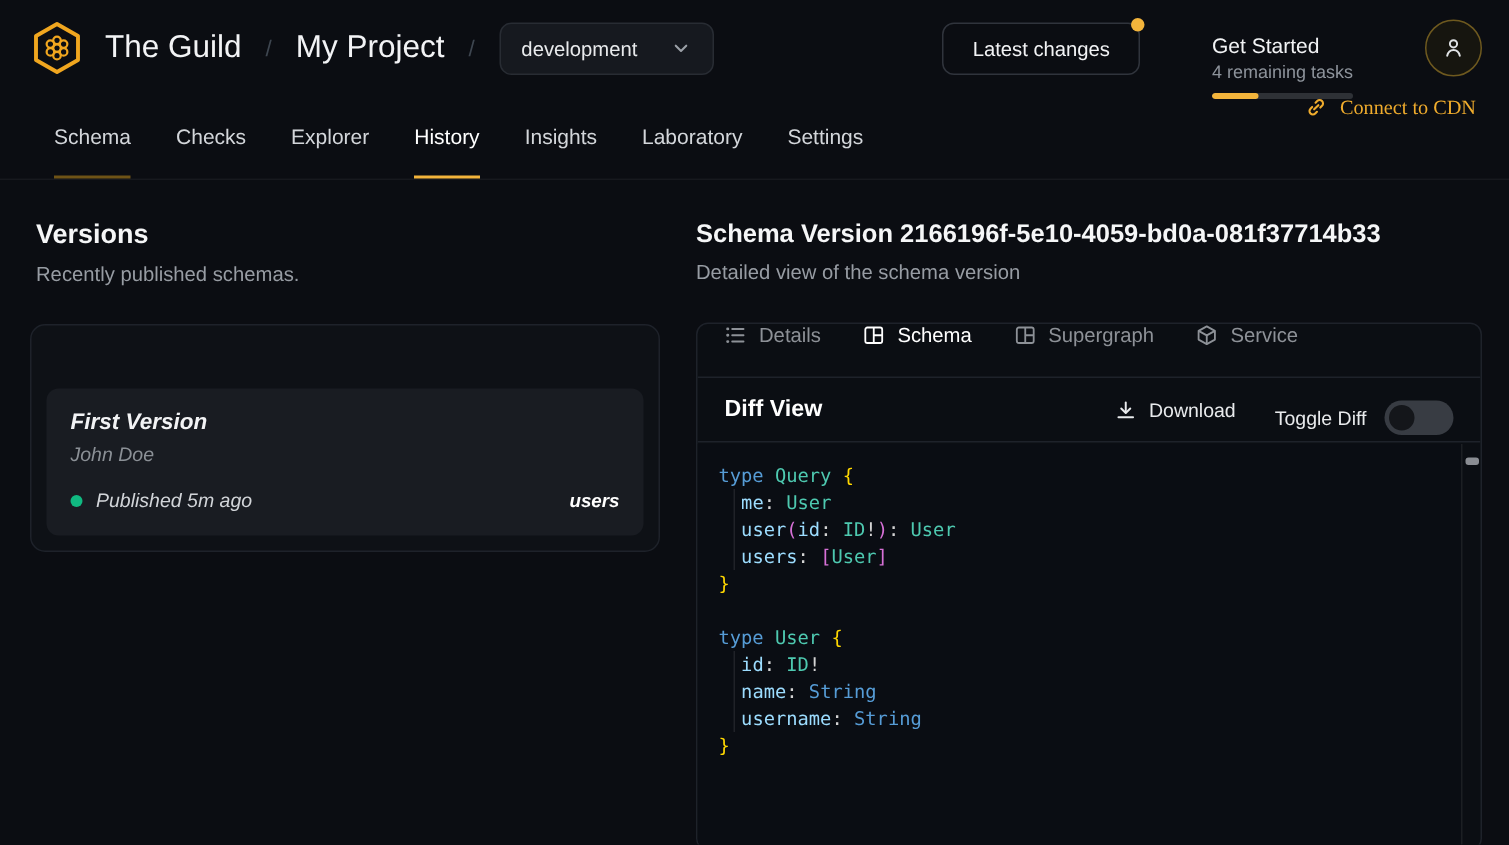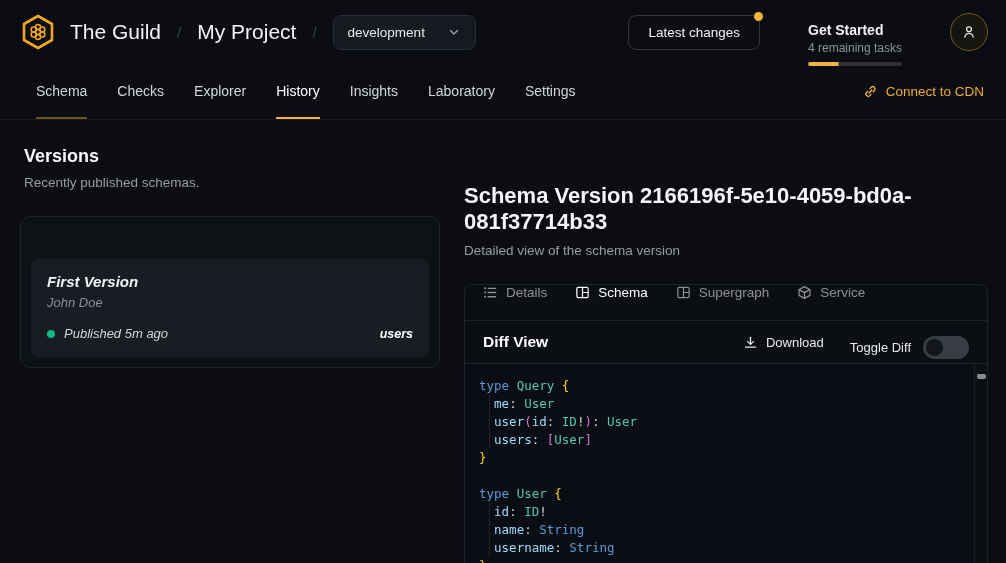--- a/index.html
+++ b/index.html
@@ -25,21 +25,21 @@
   }
   .env-select .chev { color:#9ba0a7; }
   .header-right { margin-left:auto; display:flex; align-items:center; }
   .latest-btn {
     position:relative; padding:9px 19px; font-size:13.5px; color:#f2f3f5;
     background:transparent; border:1px solid #30343c; border-radius:8px; cursor:pointer;
     font-family:"Liberation Sans", sans-serif;
   }
   .latest-dot { position:absolute; top:-4px; right:-4px; width:9px; height:9px; border-radius:50%; }
   .get-started { margin-left:48px; width:94px; }
-  .gs-title { font-size:14px; font-weight:700; color:#f2f3f5;margin-top:24px; }
+  .gs-title { font-size:14px; font-weight:400; color:#f2f3f5;margin-top:24px; }
   .gs-sub { font-size:12px; color:#8d939b; margin-top:3px; white-space:nowrap; }
   .gs-bar { margin-top:7px; height:4px; border-radius:2px; background:#2e3136; overflow:hidden; }
   .gs-fill { height:100%; border-radius:2px; }
   .avatar {
     margin-left:48px; width:38px; height:38px; border-radius:50%;
     border:1px solid #6e591f; background:#16150f;
     display:flex; align-items:center; justify-content:center; cursor:pointer;
   }
 
   
@@ -49,42 +49,42 @@
     border-bottom:1px solid rgba(255,255,255,0.05);
   }
   .nav-tabs { display:flex; gap:30px; }
   .nav-tab {
     display:flex; align-items:center; font-size:14px; color:#d3d6da;
     border-bottom:2px solid transparent; cursor:pointer;
   }
   .nav-tab.active { color:#ffffff; }
   .nav-tab.u-dim { border-bottom-color:#6e5316; }
   .nav-tab.u-bright { border-bottom-color:#f3b43b; }
-  .cdn-link { margin-left:auto; display:flex; align-items:center; gap:8px;
-    font-size:13.5px; color:#f0ac2d; cursor:pointer; }
+  .cdn-link { margin-left:auto; display:flex; gap:8px;
+    font-size:13.5px; color:#f0ac2d; cursor:pointer;font-family:Liberation Serif, serif; }
 
   
   .versions-col { position:absolute; left:20px; top:146px; width:420px; }
   .sec-title { font-size:18px; font-weight:700; color:#f5f6f7; padding-left:4px; }
   .sec-sub { font-size:13.5px; color:#979ca3; margin-top:8px; padding-left:4px; }
   .vcard-outer {
     margin-top:26px; background:#0e1116; border:1px solid #1e222a;
     border-radius:10px; padding:10px; cursor:pointer;font-style:italic;
   }
   .vcard-inner { background:#191c22; border-radius:8px; padding:14px 16px 16px; margin-top:32px; }
   .v-name { font-size:15px; font-weight:700; color:#f2f3f5; }
   .v-author { font-size:13px; color:#8b9096; margin-top:5px; }
   .v-row { display:flex; align-items:center; margin-top:16px; }
   .v-dot { width:8px; height:8px; border-radius:50%; }
   .v-status { font-size:13px; color:#d2d5d9; margin-left:9px; }
   .v-badge { margin-left:auto; font-size:12.5px; font-weight:700; color:#ffffff; }
 
   
   .detail-col { position:absolute; left:464px; top:146px; width:524px; }
-  .d-title { font-size:22px; font-weight:700; color:#f5f6f7;margin-top:37px; }
+  .d-title { font-size:17px; font-weight:700; color:#f5f6f7; }
   .d-sub { font-size:13.5px; color:#979ca3; margin-top:8px; }
   .panel {
     position:relative; margin-top:26px; height:352px;
     background:#0b0e13; border:1px solid #1e222a; border-radius:8px; overflow:hidden;
   }
   .ptab-row { display:flex; align-items:flex-start; gap:28px; height:36px;
     padding:0 18px; border-bottom:1px solid #1e222a; }
   .ptab { display:flex; align-items:center; gap:8px; font-size:13.5px;
     color:#8d9197; cursor:pointer; }
   .ptab.active { color:#ffffff; }

